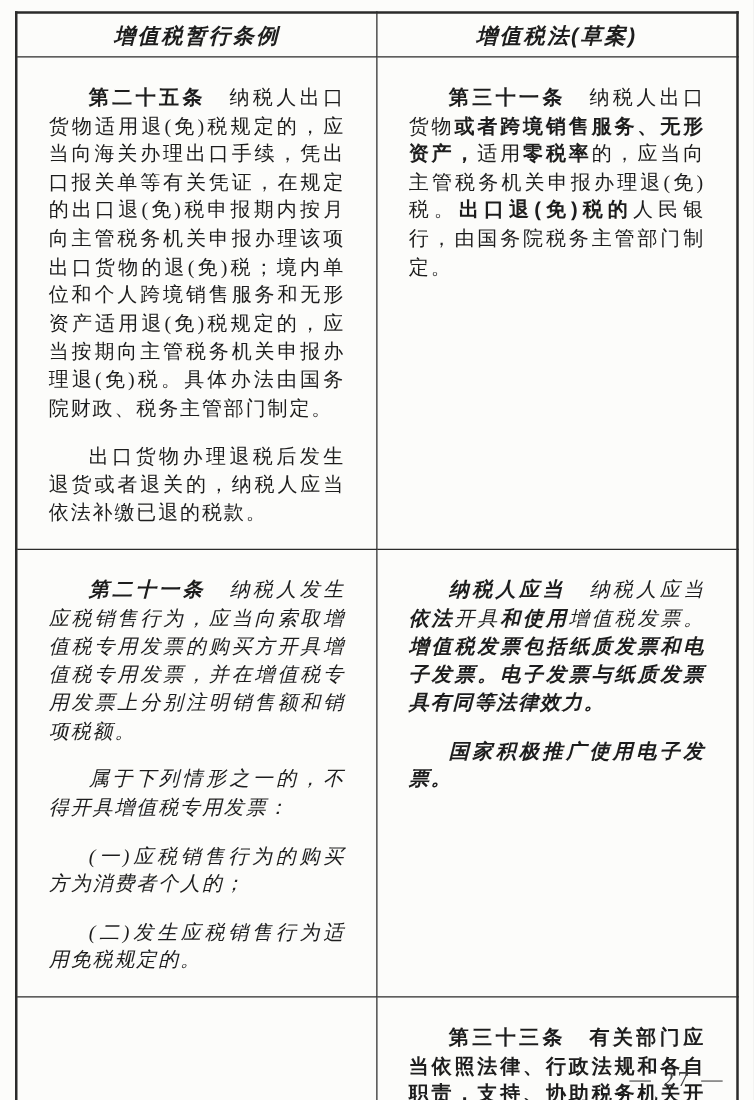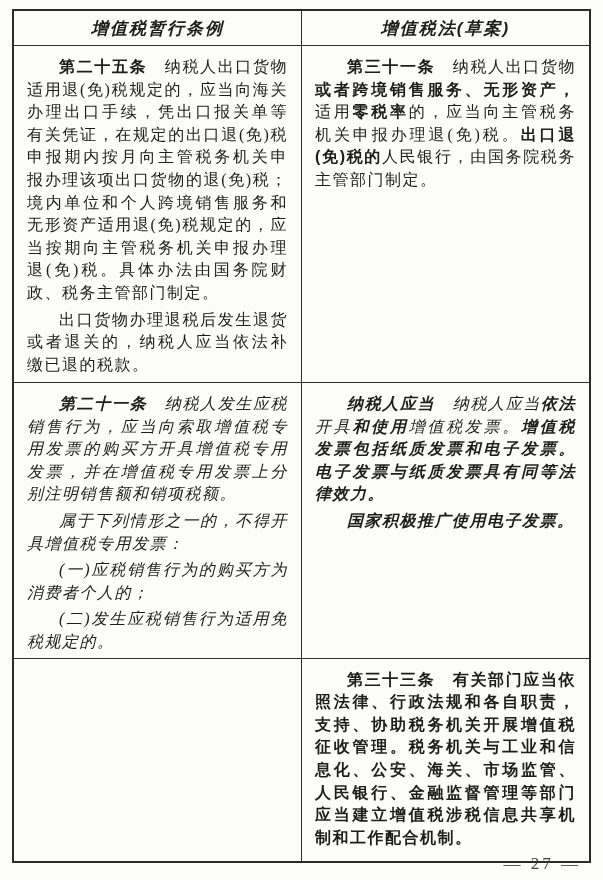--- a/index.html
+++ b/index.html
@@ -44,21 +44,21 @@
     vertical-align: top;
     padding: 6px 9px 0 9px;
     font-size: 16px;
     line-height: 22.6px;
     letter-spacing: 1.5px;
   }
   .law-table tbody tr:nth-child(1) td { height: 330px; }
   .law-table tbody tr:nth-child(2) td { height: 264px; font-style: italic; }
   .law-table tbody tr:nth-child(3) td { height: 196px; }
   .para {
-    margin: 4px;
+    margin: 16px;
     text-indent: 2em;
     text-align: justify;
     text-justify: inter-character;
   }
   .para b {
     font-weight: 700;
     font-family: "Liberation Sans", "DejaVu Sans", sans-serif;
   }
   .page-number {
     position: absolute;

